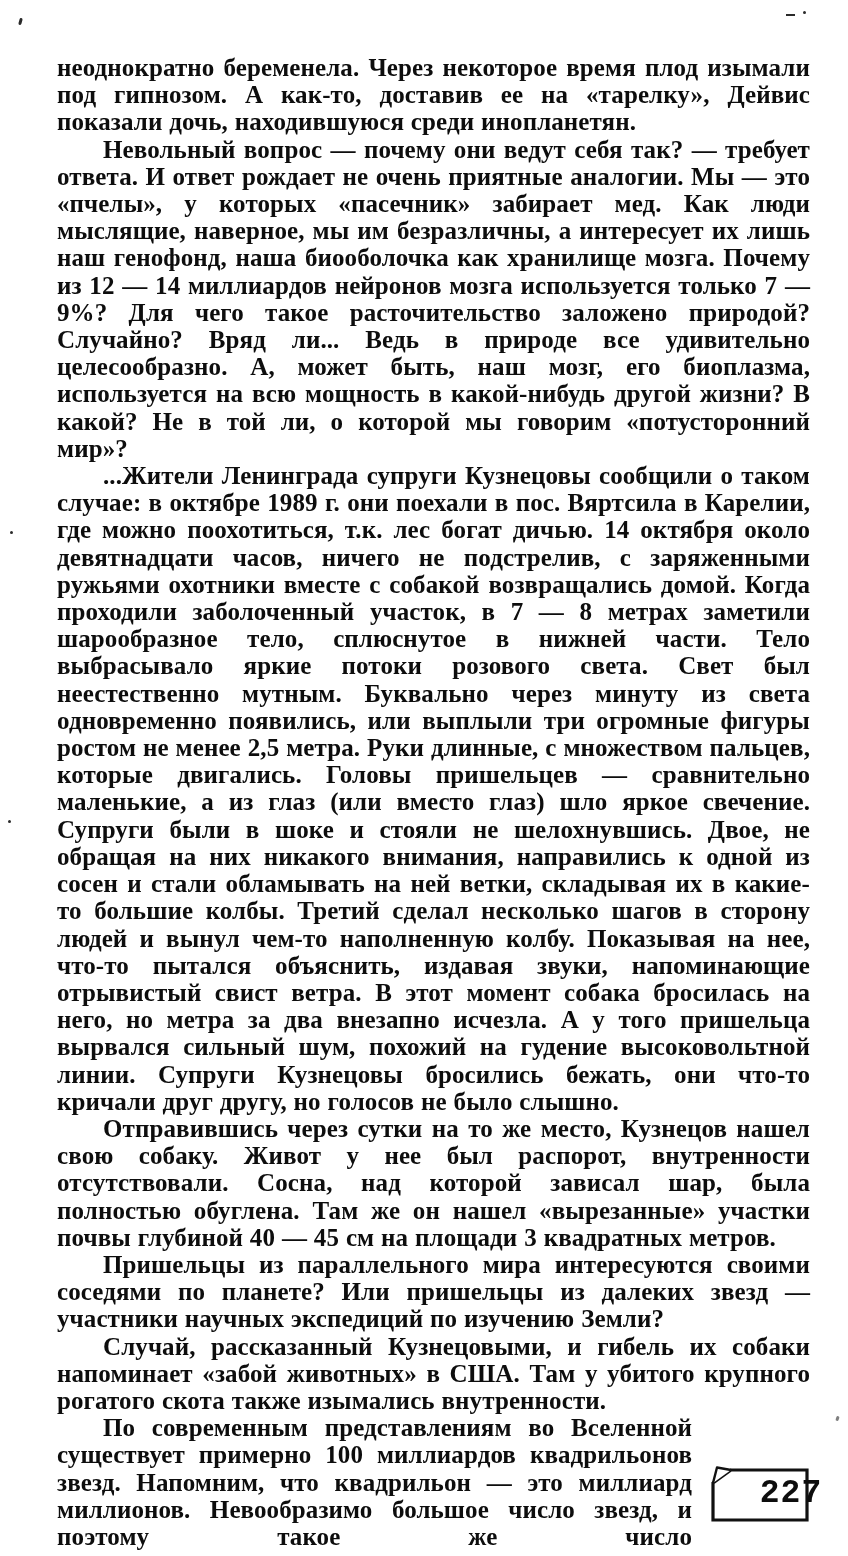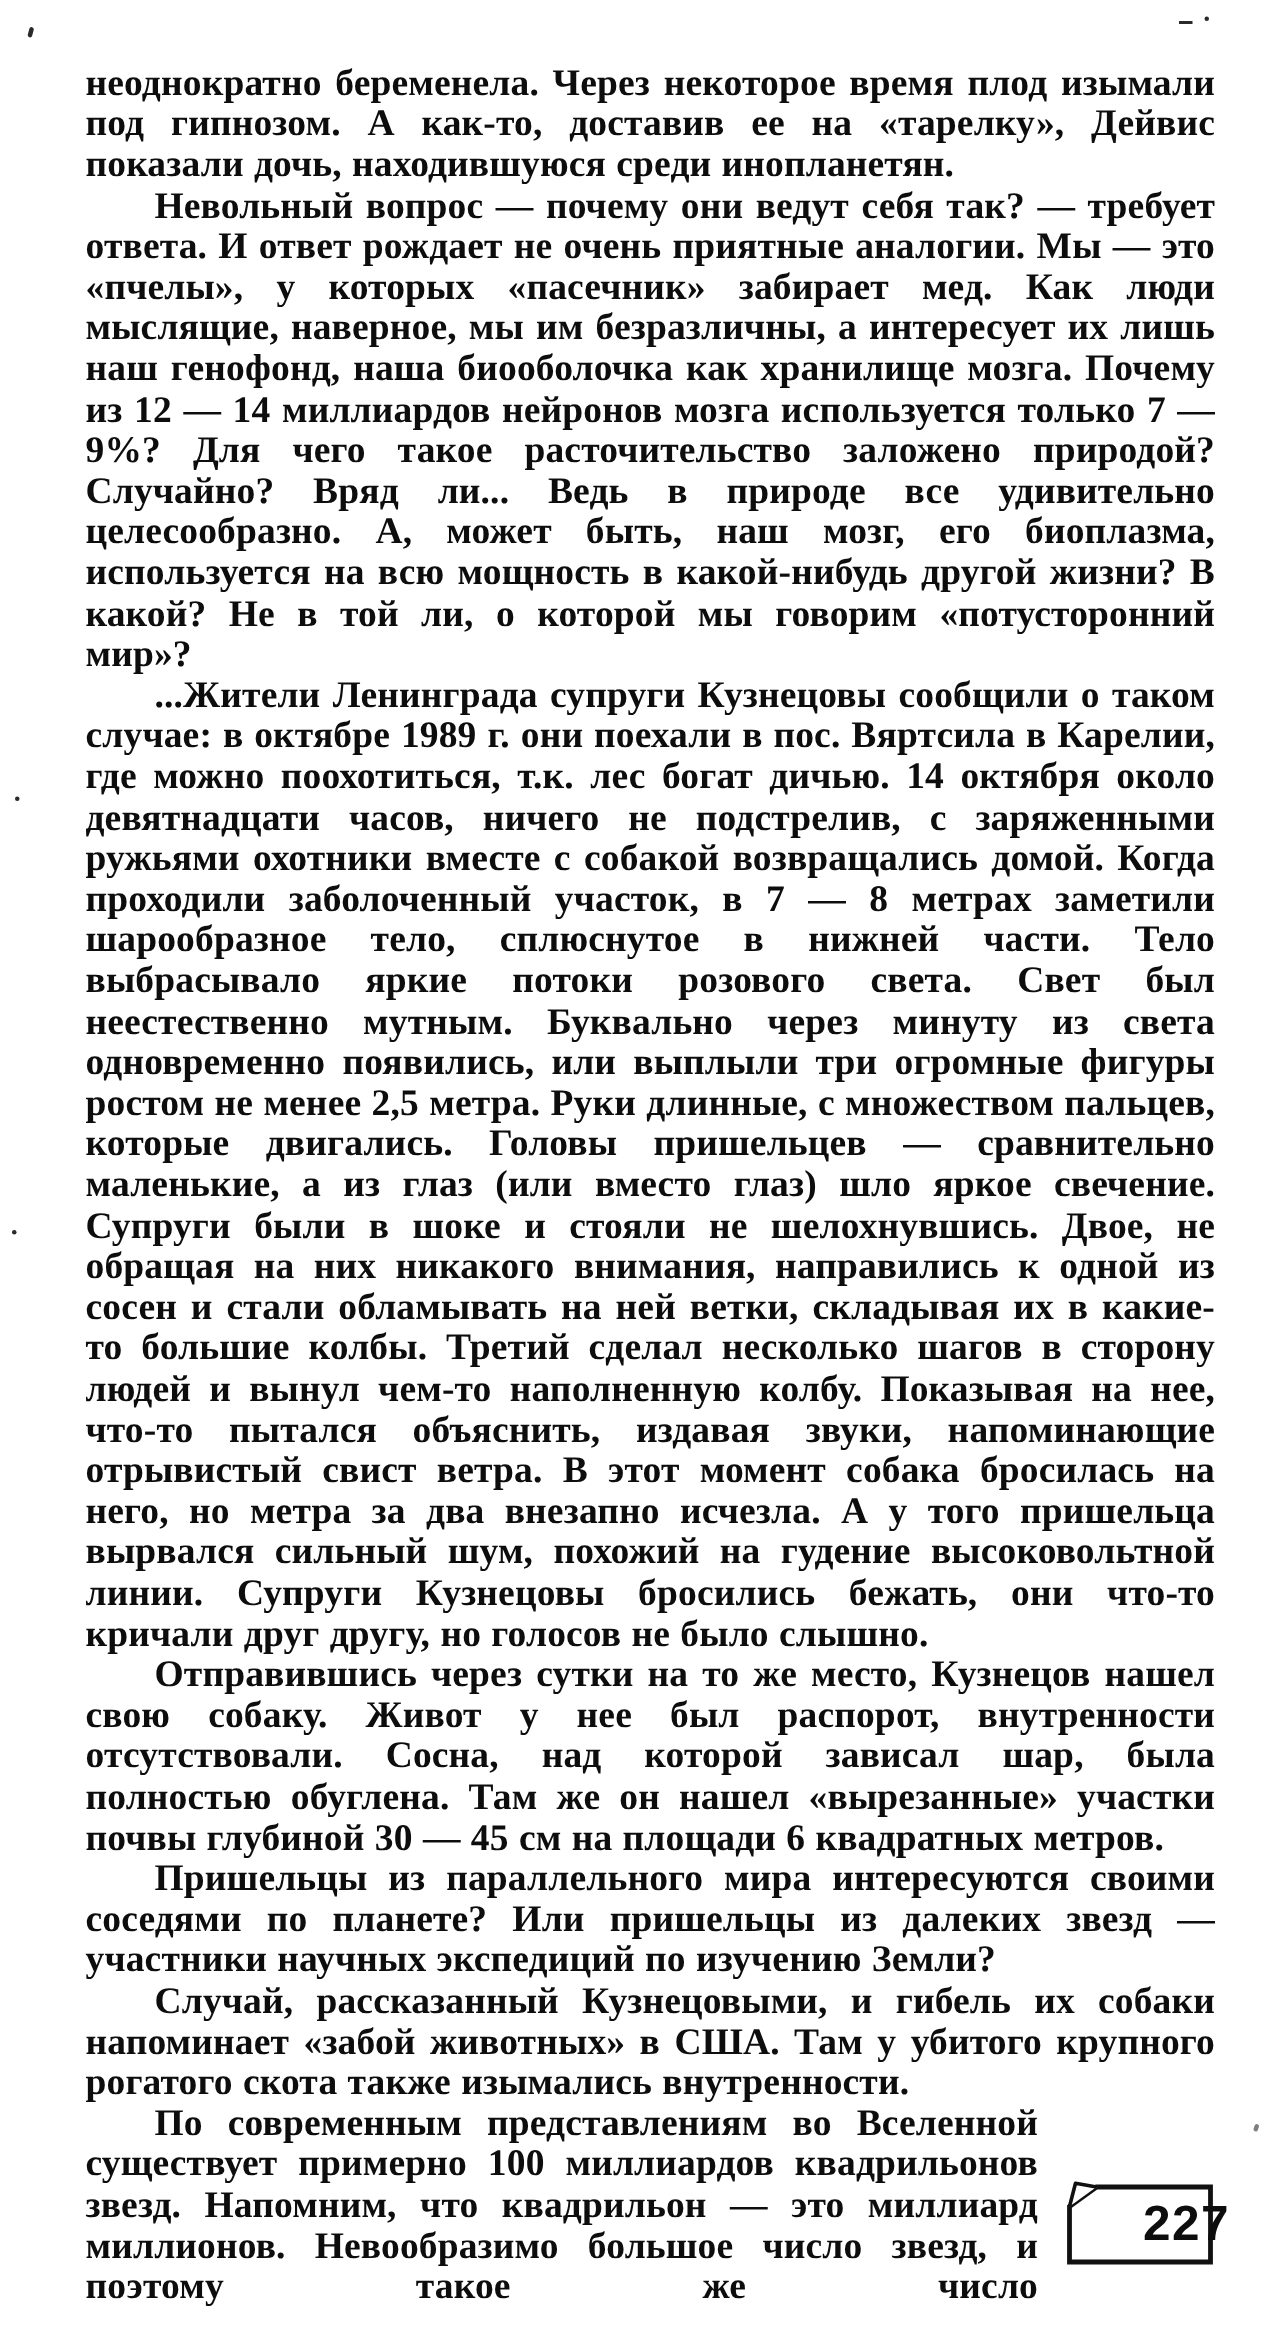--- a/index.html
+++ b/index.html
@@ -12,21 +12,21 @@
     width: 848px;
     height: 1556px;
     background: #ffffff;
     overflow: hidden;
     font-family: "Liberation Serif", "DejaVu Serif", serif;
     color: #0d0d0d;
   }
   .text-block {
     position: absolute;
     left: 57px;
-    top: 42px;
+    top: 54px;
     width: 753px;
   }
   .para {
     margin: 0;
     font-size: 25px;
     line-height: 27.2px;
     font-weight: 700;
     text-align: justify;
     letter-spacing: 0.1px;
     word-spacing: 0.5px;
@@ -57,21 +57,21 @@
     width: 94px;
     height: 50px;
     display: flex;
     align-items: center;
     justify-content: center;
     padding-left: 10px;
     box-sizing: border-box;
     font-size: 33px;
     font-weight: 700;
     letter-spacing: 1px;
-    font-family: Liberation Sans, sans-serif;
+    font-family: Liberation Mono, monospace;
   }
 
   
   .speck {
     position: absolute;
     background: #2a2a2a;
   }
   .speck.comma-tl   { left: 19px;  top: 18px;  width: 3px; height: 7px;  border-radius: 2px; transform: rotate(15deg); }
   .speck.dash-tr    { left: 786px; top: 14px;  width: 9px; height: 2px; }
   .speck.dot-tr     { left: 803px; top: 11px;  width: 3px; height: 3px;  border-radius: 50%; }
@@ -92,21 +92,21 @@
   <div class="speck comma-r"></div>
 
   <div class="text-block">
 
     <p class="para">неоднократно беременела. Через некоторое время плод изымали под гипнозом. А как-то, доставив ее на «тарелку», Дейвис показали дочь, находившуюся среди инопланетян.</p>
 
     <p class="para indent">Невольный вопрос — почему они ведут себя так? — требует ответа. И ответ рождает не очень приятные аналогии. Мы — это «пчелы», у которых «пасечник» забирает мед. Как люди мыслящие, наверное, мы им безразличны, а интересует их лишь наш генофонд, наша биооболочка как хранилище мозга. Почему из 12 — 14 миллиардов нейронов мозга используется только 7 — 9%? Для чего такое расточительство заложено природой? Случайно? Вряд ли... Ведь в природе все удивительно целесообразно. А, может быть, наш мозг, его биоплазма, используется на всю мощность в какой-нибудь другой жизни? В какой? Не в той ли, о которой мы говорим «потусторонний мир»?</p>
 
     <p class="para indent">...Жители Ленинграда супруги Кузнецовы сообщили о таком случае: в октябре 1989 г. они поехали в пос. Вяртсила в Карелии, где можно поохотиться, т.к. лес богат дичью. 14 октября около девятнадцати часов, ничего не подстрелив, с заряженными ружьями охотники вместе с собакой возвращались домой. Когда проходили заболоченный участок, в 7 — 8 метрах заметили шарообразное тело, сплюснутое в нижней части. Тело выбрасывало яркие потоки розового света. Свет был неестественно мутным. Буквально через минуту из света одновременно появились, или выплыли три огромные фигуры ростом не менее 2,5 метра. Руки длинные, с множеством пальцев, которые двигались. Головы пришельцев — сравнительно маленькие, а из глаз (или вместо глаз) шло яркое свечение. Супруги были в шоке и стояли не шелохнувшись. Двое, не обращая на них никакого внимания, направились к одной из сосен и стали обламывать на ней ветки, складывая их в какие-то большие колбы. Третий сделал несколько шагов в сторону людей и вынул чем-то наполненную колбу. Показывая на нее, что-то пытался объяснить, издавая звуки, напоминающие отрывистый свист ветра. В этот момент собака бросилась на него, но метра за два внезапно исчезла. А у того пришельца вырвался сильный шум, похожий на гудение высоковольтной линии. Супруги Кузнецовы бросились бежать, они что-то кричали друг другу, но голосов не было слышно.</p>
 
-    <p class="para indent">Отправившись через сутки на то же место, Кузнецов нашел свою собаку. Живот у нее был распорот, внутренности отсутствовали. Сосна, над которой зависал шар, была полностью обуглена. Там же он нашел «вырезанные» участки почвы глубиной 30 — 45 см на площади 6 квадратных метров.</p>
+    <p class="para indent">Отправившись через сутки на то же место, Кузнецов нашел свою собаку. Живот у нее был распорот, внутренности отсутствовали. Сосна, над которой зависал шар, была полностью обуглена. Там же он нашел «вырезанные» участки почвы глубиной 40 — 45 см на площади 3 квадратных метров.</p>
 
     <p class="para indent">Пришельцы из параллельного мира интересуются своими соседями по планете? Или пришельцы из далеких звезд — участники научных экспедиций по изучению Земли?</p>
 
     <p class="para indent">Случай, рассказанный Кузнецовыми, и гибель их собаки напоминает «забой животных» в США. Там у убитого крупного рогатого скота также изымались внутренности.</p>
 
     <p class="para indent last">
       <span class="pagebox-float">
         <svg class="pagebox-svg" width="100" height="58" viewBox="0 0 100 58" aria-hidden="true">
           <path d="M 21 4 L 97 4 L 97 54 L 3 54 L 3 17 Z" fill="#ffffff" stroke="#111111" stroke-width="3.2"></path>
           <path d="M 21 4 L 7 1.5 L 3 17" fill="#ffffff" stroke="#111111" stroke-width="2.4" stroke-linejoin="round"></path>

